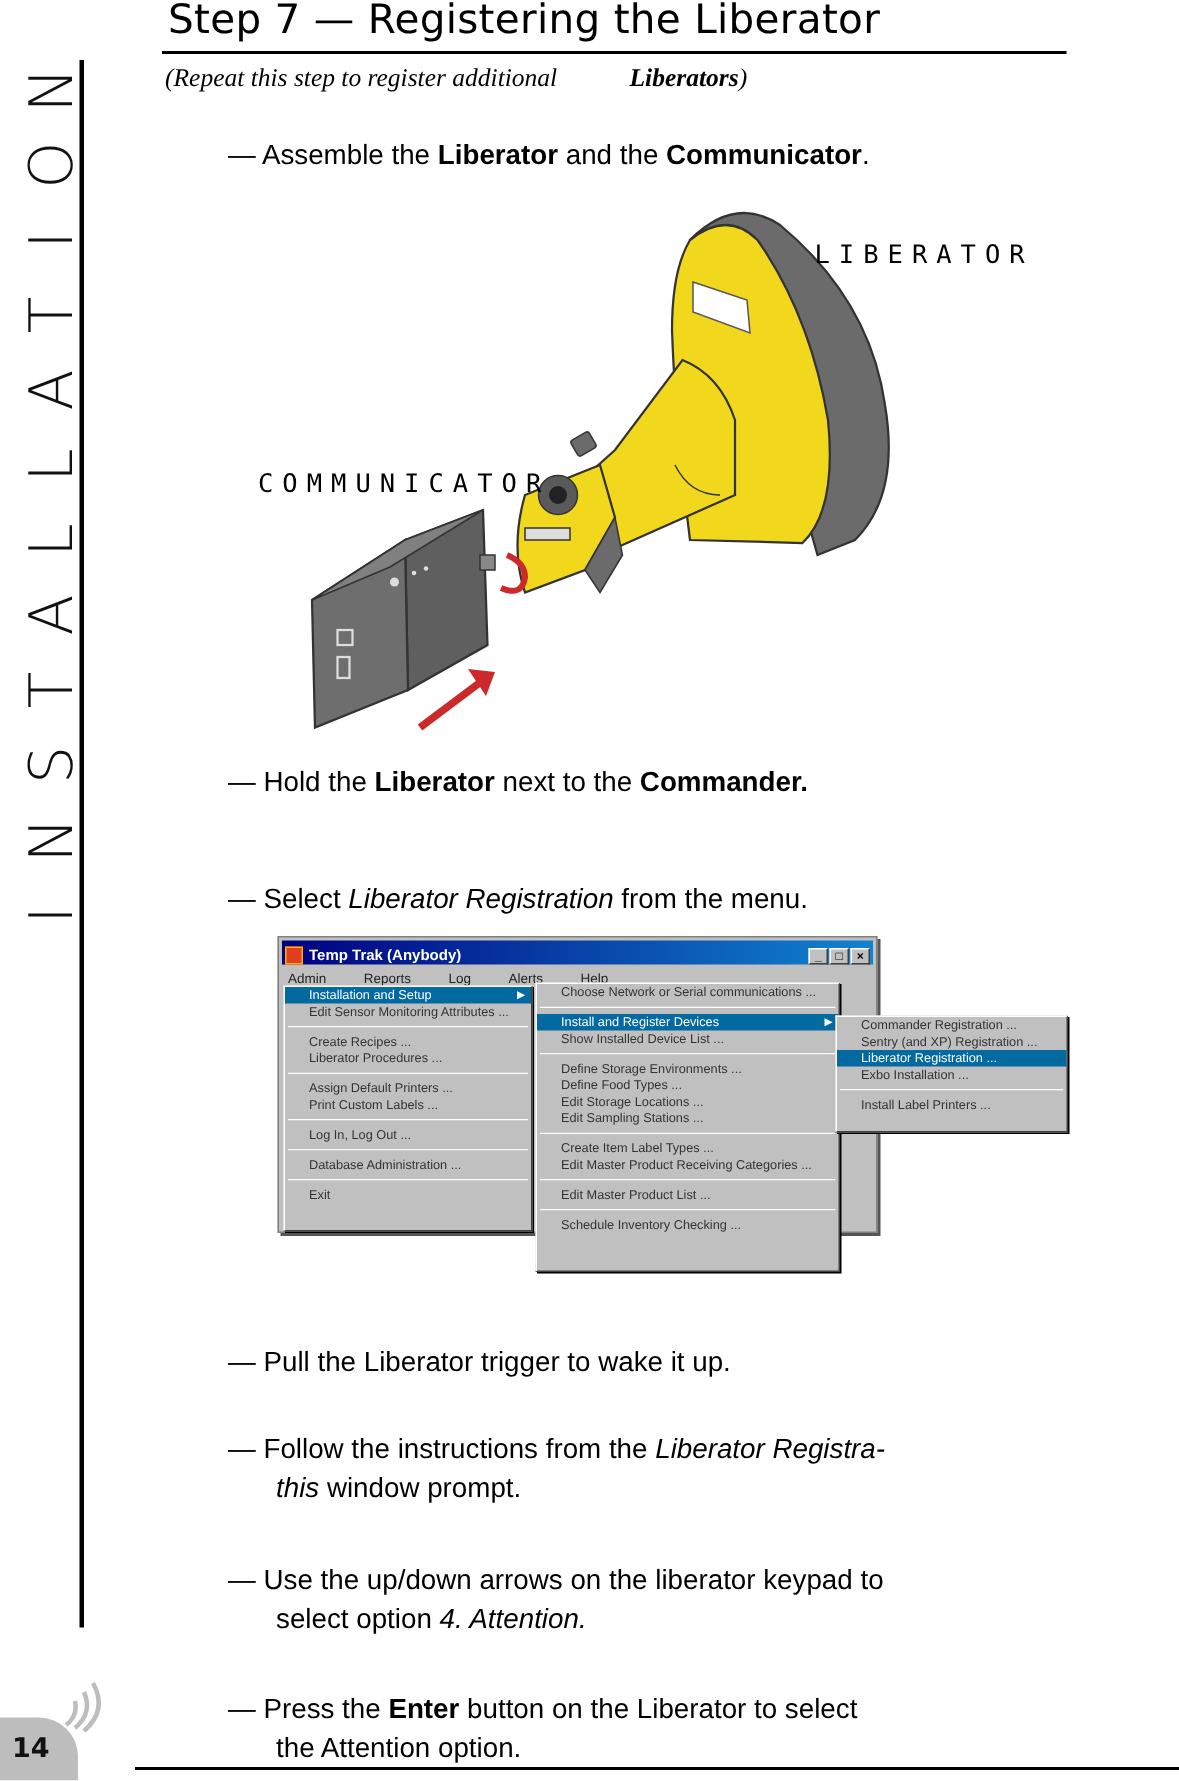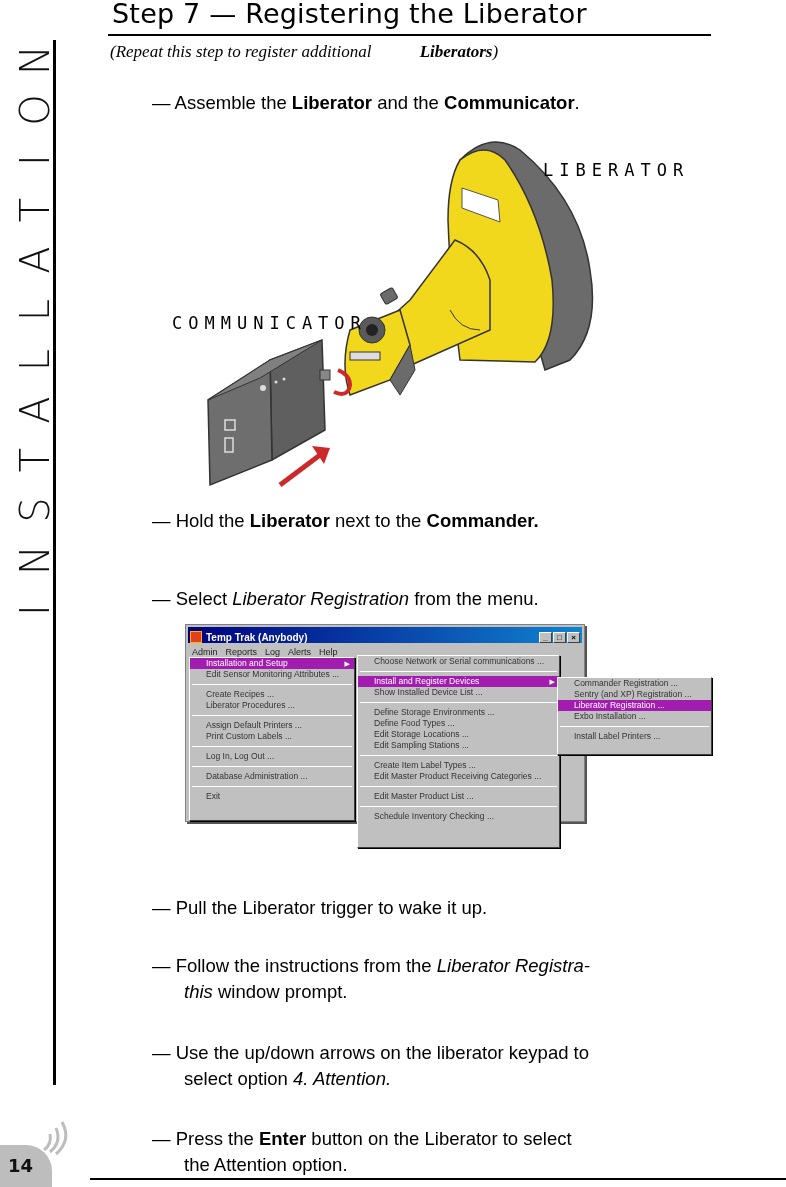--- a/index.html
+++ b/index.html
@@ -50,29 +50,29 @@
   .win-title {
     height: 16px; margin: 2px; background: linear-gradient(90deg, #000080, #1084d0);
     color: #fff; font-size: 10px; font-weight: bold; display: flex; align-items: flex-end; padding-left: 2px;
   }
   .win-title .app-icon { width: 12px; height: 12px; background: #e04020; margin-right: 4px; border: 1px solid #ffb000; }
   .win-btns { margin-left: auto; display: flex; gap: 1px; margin-right: 2px; }
   .win-btns span {
     width: 13px; height: 11px; background: #c0c0c0; border: 1px solid #fff; border-right-color: #404040; border-bottom-color: #404040;
     font-size: 8px; color: #000; line-height: 9px; text-align: center;
   }
-  .menubar { display: flex; gap: 8px; font-size: 9px; padding: 2px 6px; color: #222; }
+  .menubar { display: flex; gap: 25px; font-size: 9px; padding: 2px 6px; color: #222; }
 
   .menu {
     position: absolute; background: #c0c0c0; font-size: 8.5px; color: #333;
     border: 1px solid #fff; border-right-color: #404040; border-bottom-color: #404040;
     box-shadow: 1px 1px 0 #000;
   }
   .menu .mi { height: 11px; line-height: 11px; padding: 0 6px 0 16px; white-space: nowrap; position: relative; }
-  .menu .mi.sel { background: #a21caf; color: #fff; }
+  .menu .mi.sel { background: #0369a1; color: #fff; }
   .menu .mi .arrow { position: absolute; right: 4px; font-size: 7px; }
   .menu .sep { height: 1px; background: #808080; border-bottom: 1px solid #fff; margin: 4px 2px; }
 
   .menu1 { left: 189px; top: 657px; width: 166px; height: 164px; }
   .menu2 { left: 357px; top: 655px; width: 203px; height: 193px; }
   .menu3 { left: 557px; top: 677px; width: 155px; height: 78px; }
 
   
   .foot-rule { position: absolute; left: 90px; top: 1178px; width: 696px; height: 2px; background: #000; }
   .page-badge {

